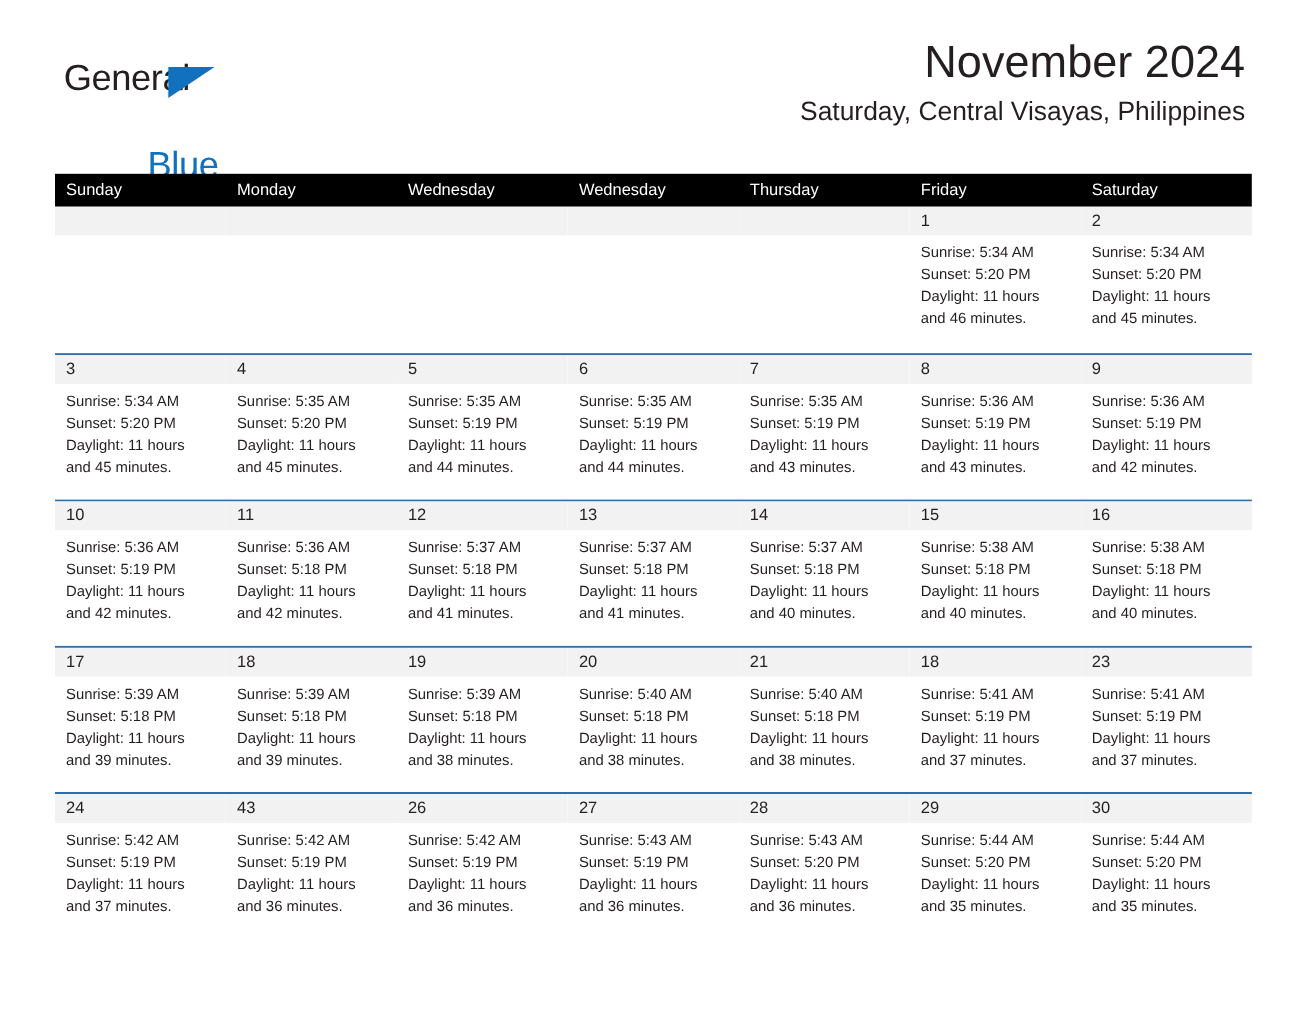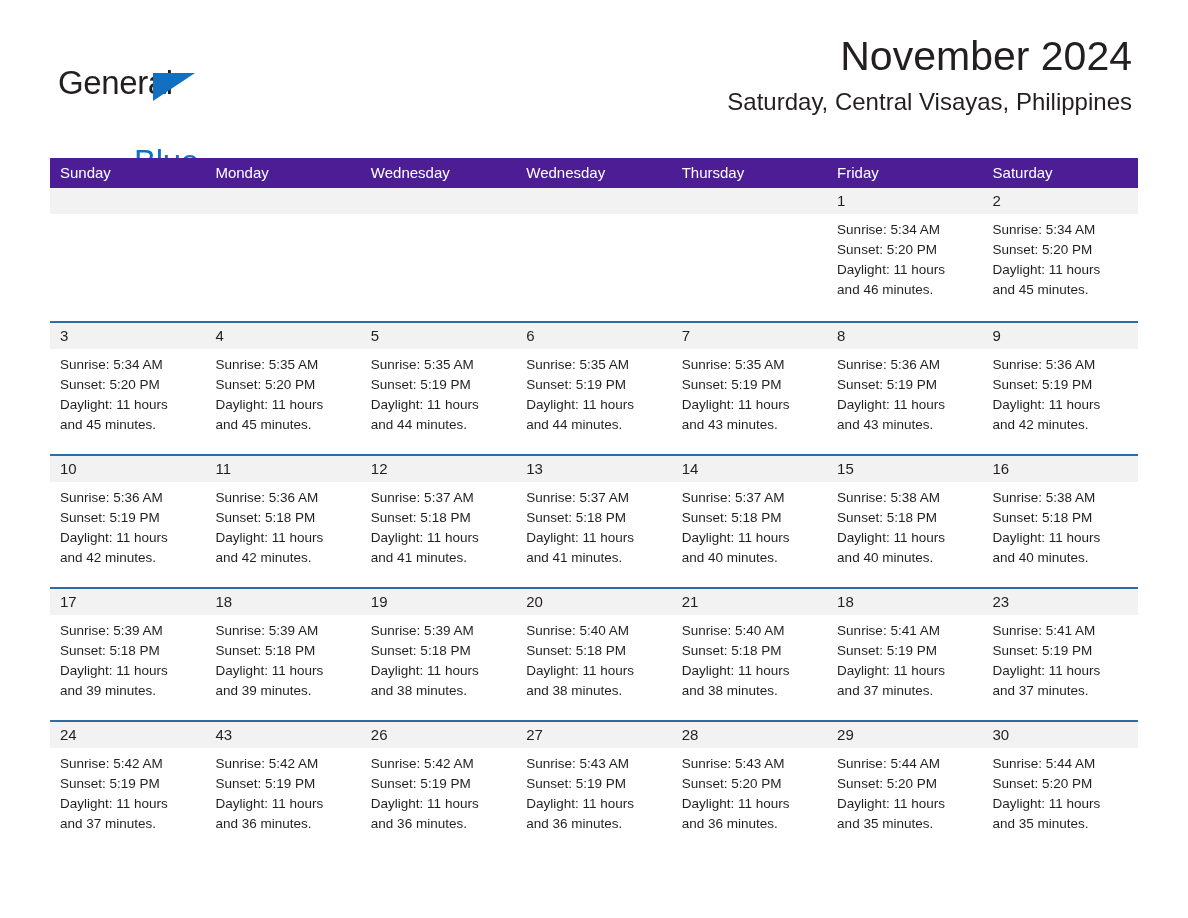--- a/index.html
+++ b/index.html
@@ -27,21 +27,21 @@
   .header {
     position: relative;
     height: 110px;
     padding: 45px 50px 0 58px;
     box-sizing: border-box;
   }
 
   .brand {
     position: absolute;
     left: 58px;
-    top: 64px;
+    top: 52px;
     width: 340px;
     height: 70px;
   }
   .brand-general {
     position: absolute;
     left: 0;
     top: 0;
     font-size: 33px;
     line-height: 38px;
     letter-spacing: -0.4px;
@@ -97,21 +97,21 @@
   
   .calendar {
     position: absolute;
     left: 50px;
     top: 158px;
     width: 1088px;
   }
 
   .weekday-row {
     display: flex;
-    background: #4c1d95;
+    background: #000000;
     height: 30px;
   }
   .weekday-cell {
     flex: 1 1 0;
     min-width: 0;
     color: #ffffff;
     font-size: 15px;
     line-height: 30px;
     padding-left: 10px;
     box-sizing: border-box;

